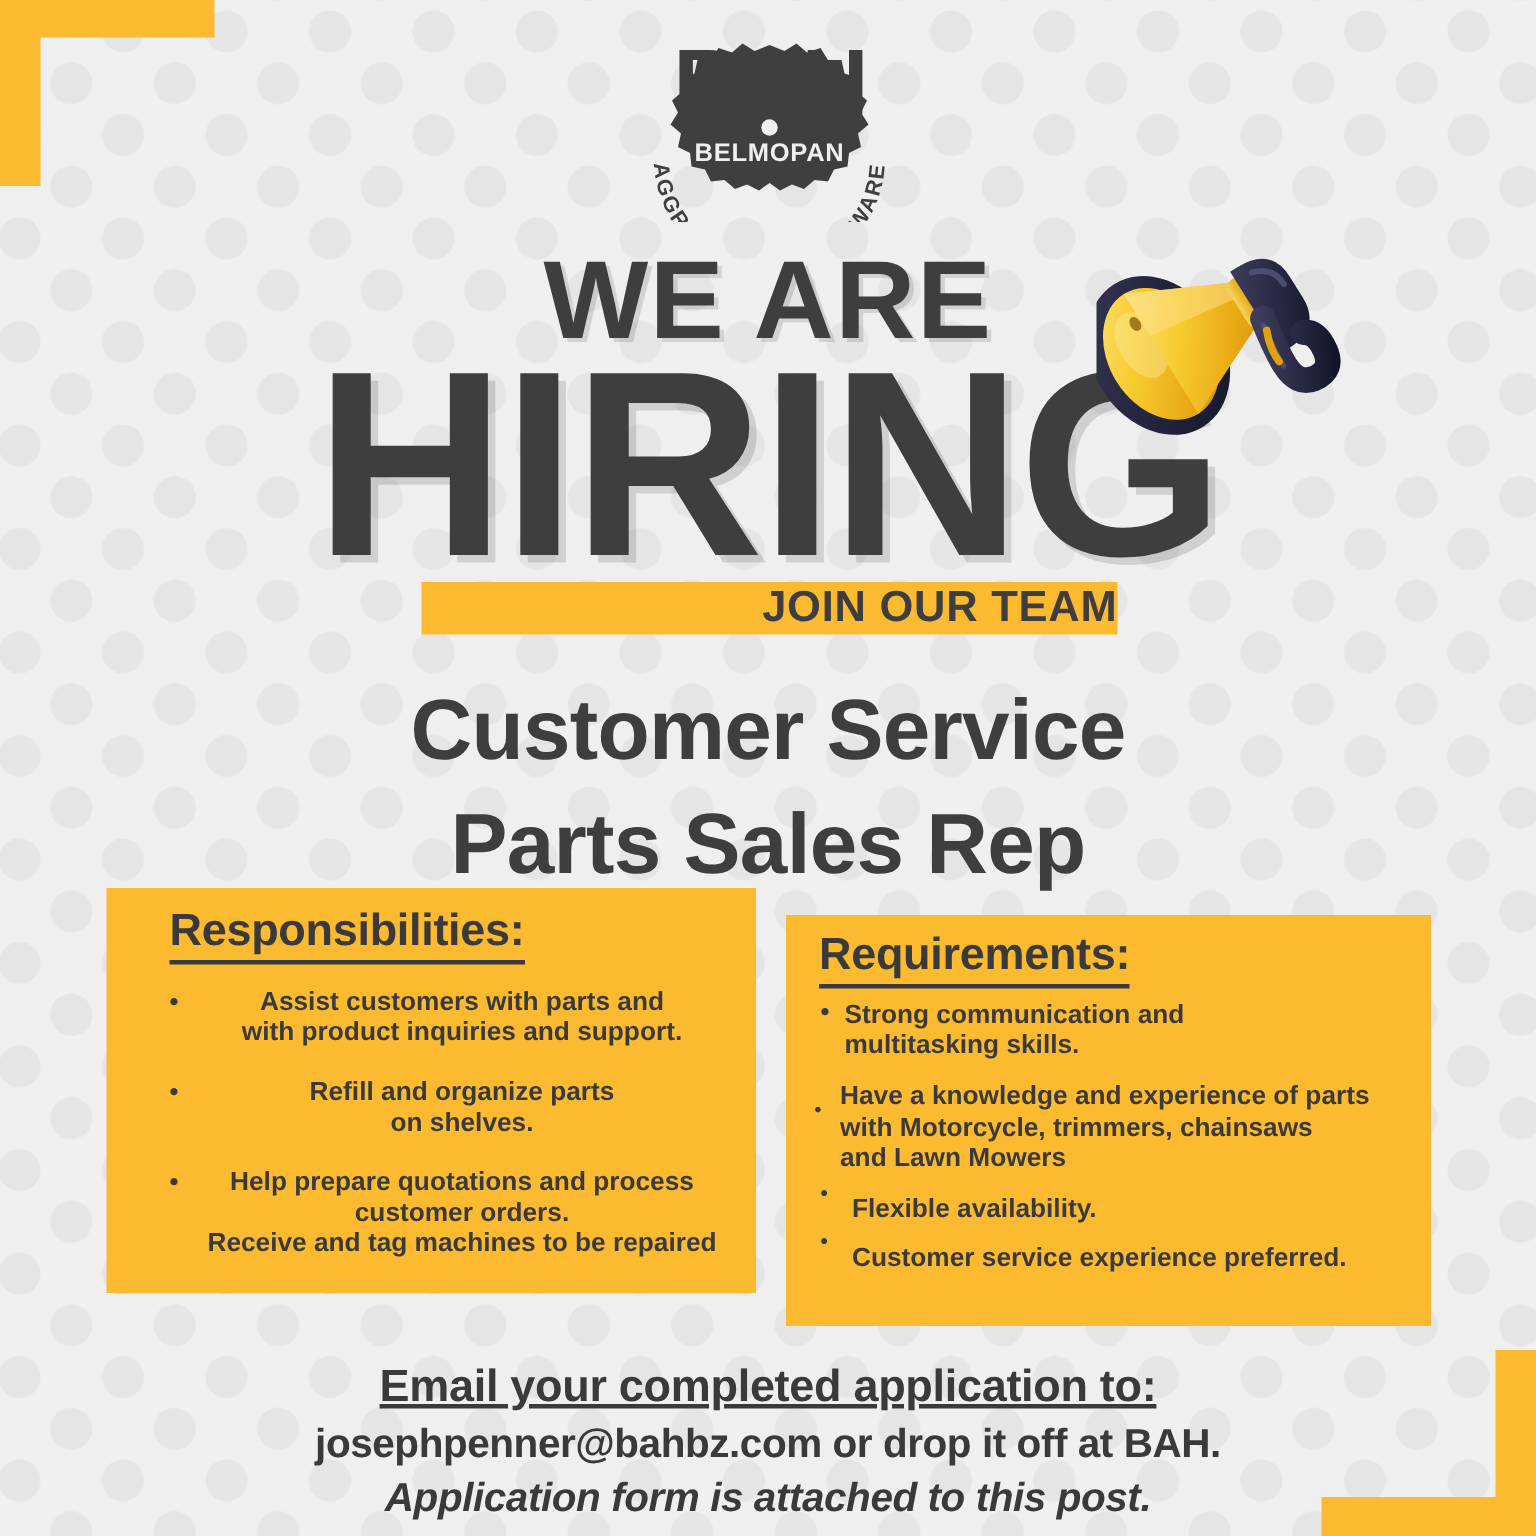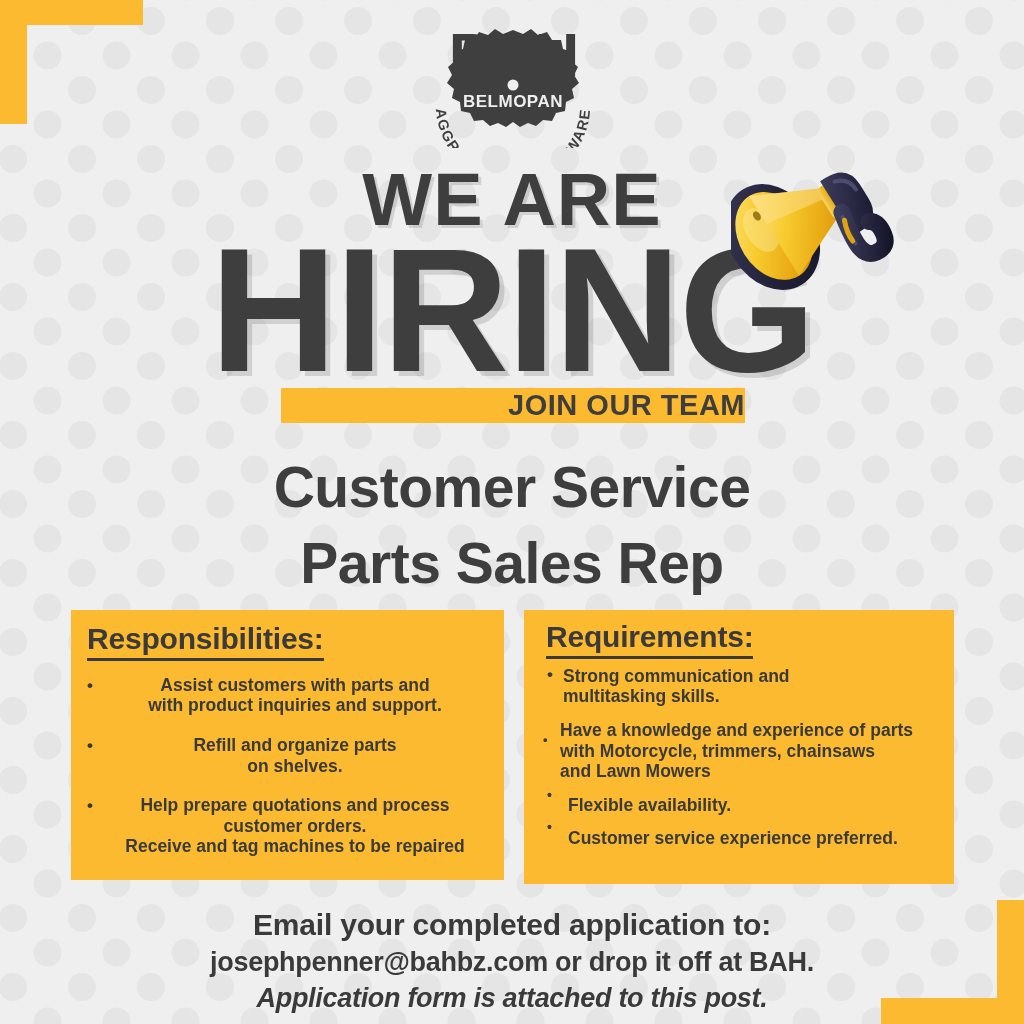--- a/index.html
+++ b/index.html
@@ -100,21 +100,21 @@
   }
   #jobtitle div { white-space: nowrap; }
 
   
   .panel {
     position: absolute;
     background: #fcba30;
     box-sizing: border-box;
     color: #3a3a3a;
   }
-  #panel-resp  { left: 71px;  top: 610px; width: 433px; height: 270px; padding: 12px 18px 0 16px; }
+  #panel-resp  { left: 71px;  top: 592px; width: 433px; height: 270px; padding: 12px 18px 0 42px; }
   #panel-req   { left: 524px; top: 610px; width: 430px; height: 274px; padding: 10px 24px 0 22px; }
 
   .panel-title {
     font-size: 30px;
     font-weight: 700;
     letter-spacing: -0.2px;
     display: inline-block;
     border-bottom: 3px solid #3a3a3a;
     padding-bottom: 2px;
     line-height: 1.12;
@@ -152,21 +152,21 @@
   #panel-req .bullets li:nth-child(5) { padding-left: 22px; }
   .sup { font-size: 0.72em; vertical-align: super; }
 
   
   #footer {
     position: absolute;
     left: 0; right: 0; top: 905px;
     text-align: center;
     color: #3a3a3a;
   }
-  #foot-l1 { font-size: 30px; font-weight: 700; line-height: 1.3; letter-spacing: -0.2px; }
+  #foot-l1 { font-size: 30px; font-weight: 700; line-height: 1.3; letter-spacing: -0.2px; text-decoration: underline; }
   #foot-l2 { font-size: 27px; font-weight: 700; line-height: 1.35; letter-spacing: -0.3px; }
   #foot-l3 { font-size: 27px; font-weight: 700; font-style: italic; line-height: 1.35; letter-spacing: -0.3px; }
 </style>
 </head>
 <body>
 
 <div id="poster">
 
   <div id="dots"></div>
 

